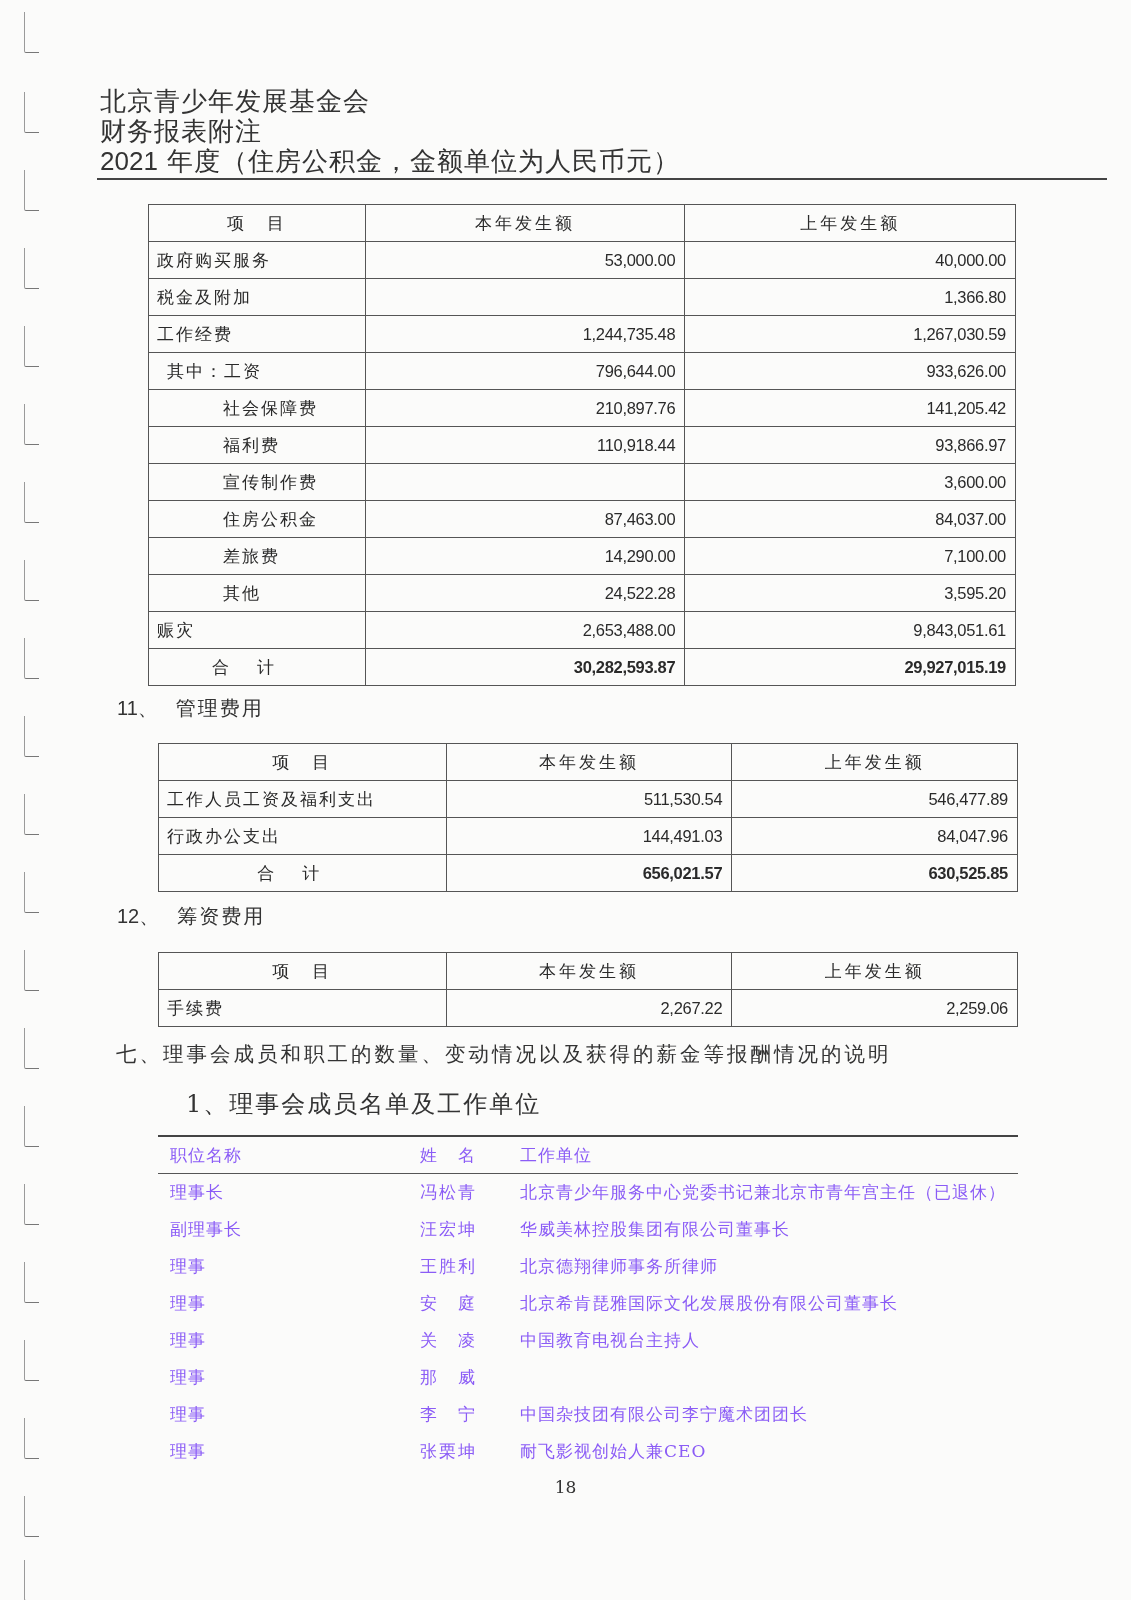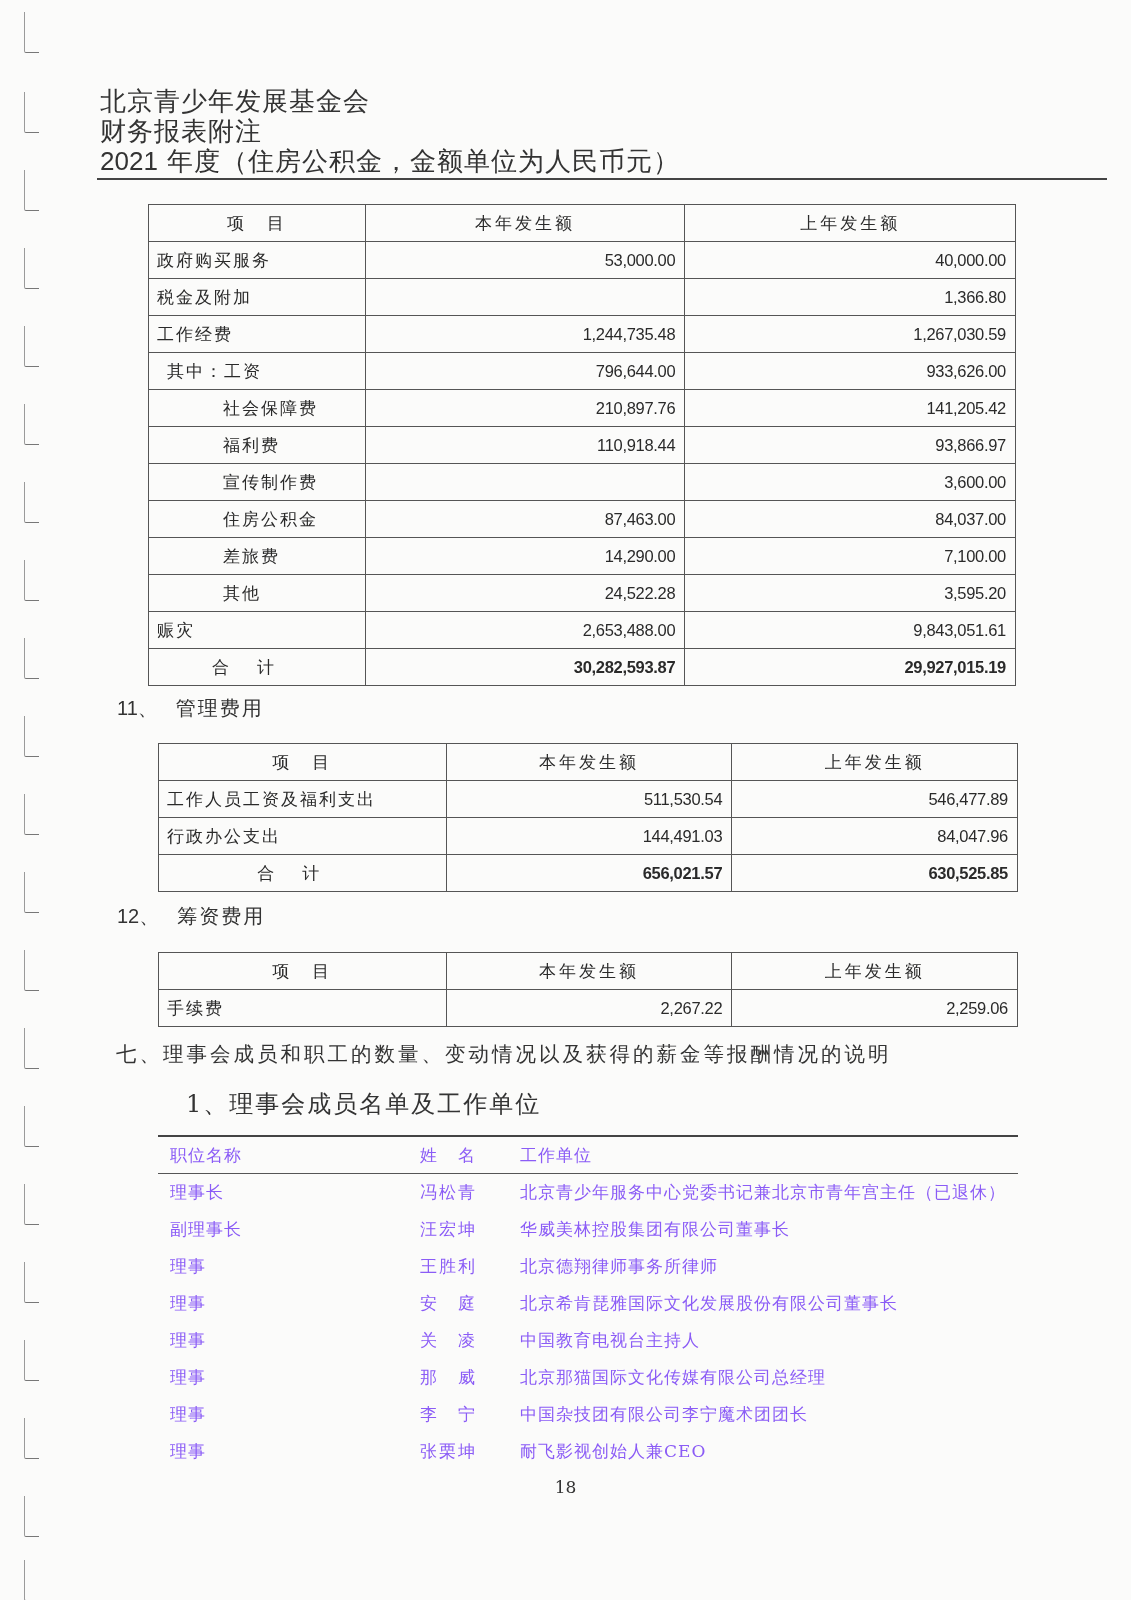--- a/index.html
+++ b/index.html
@@ -246,21 +246,20 @@
     <div class="c3">北京希肯琵雅国际文化发展股份有限公司董事长</div>
   </div>
   <div class="row">
     <div class="c1">理事</div>
     <div class="c2">关　凌</div>
     <div class="c3">中国教育电视台主持人</div>
   </div>
   <div class="row">
     <div class="c1">理事</div>
     <div class="c2">那　威</div>
-    <div class="c3">北京那猫国际文化传媒有限公司总经理</div>
   </div>
   <div class="row">
     <div class="c1">理事</div>
     <div class="c2">李　宁</div>
     <div class="c3">中国杂技团有限公司李宁魔术团团长</div>
   </div>
   <div class="row">
     <div class="c1">理事</div>
     <div class="c2">张栗坤</div>
     <div class="c3">耐飞影视创始人兼CEO</div>

